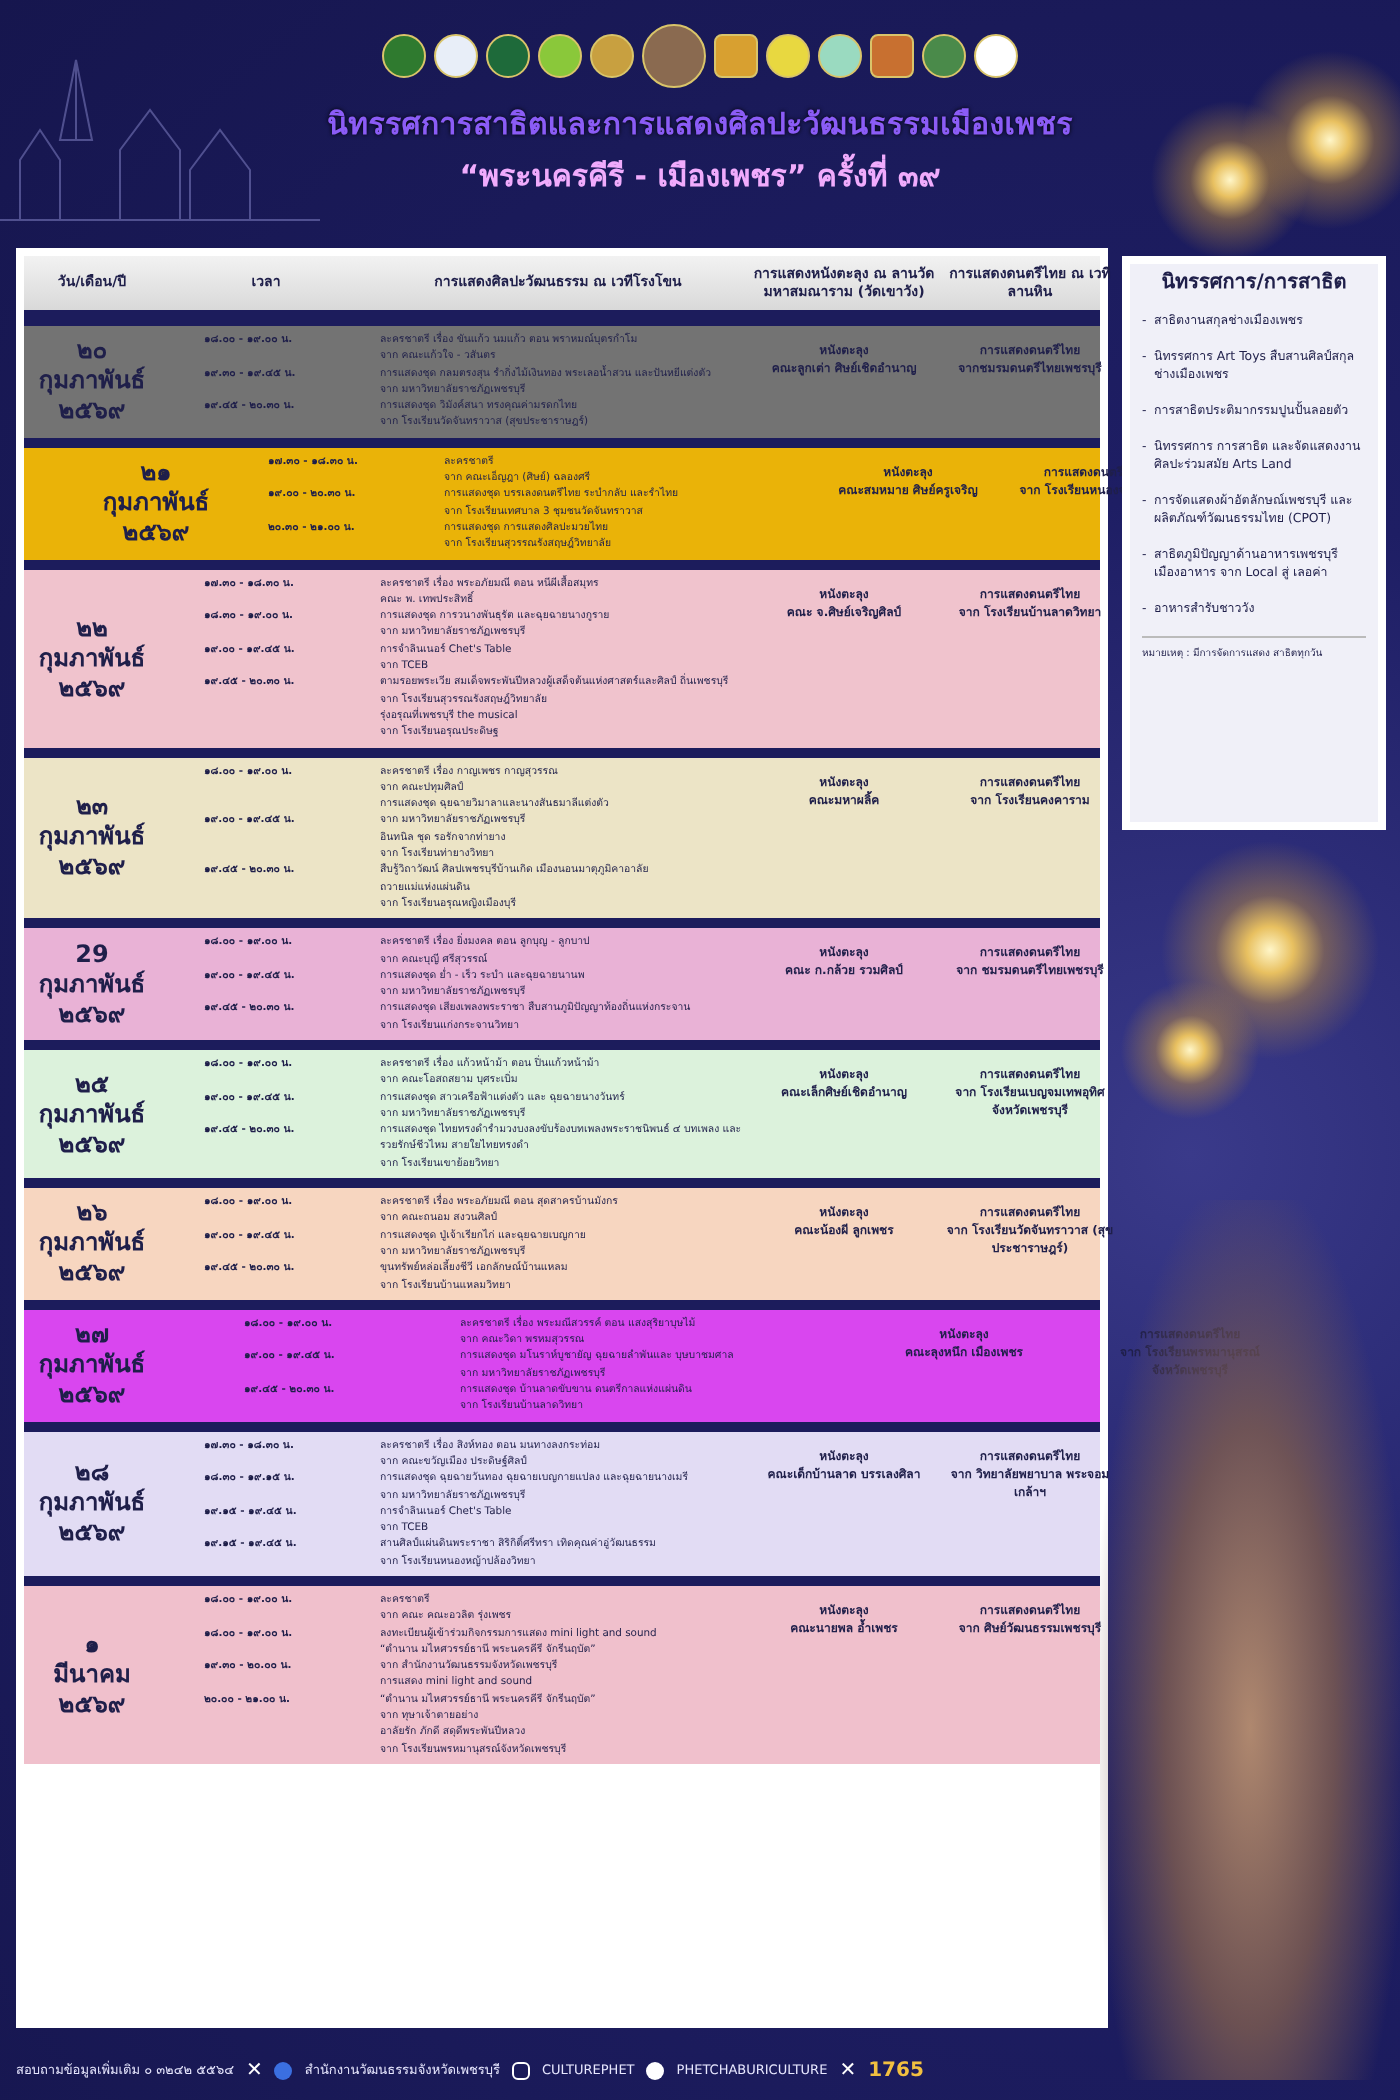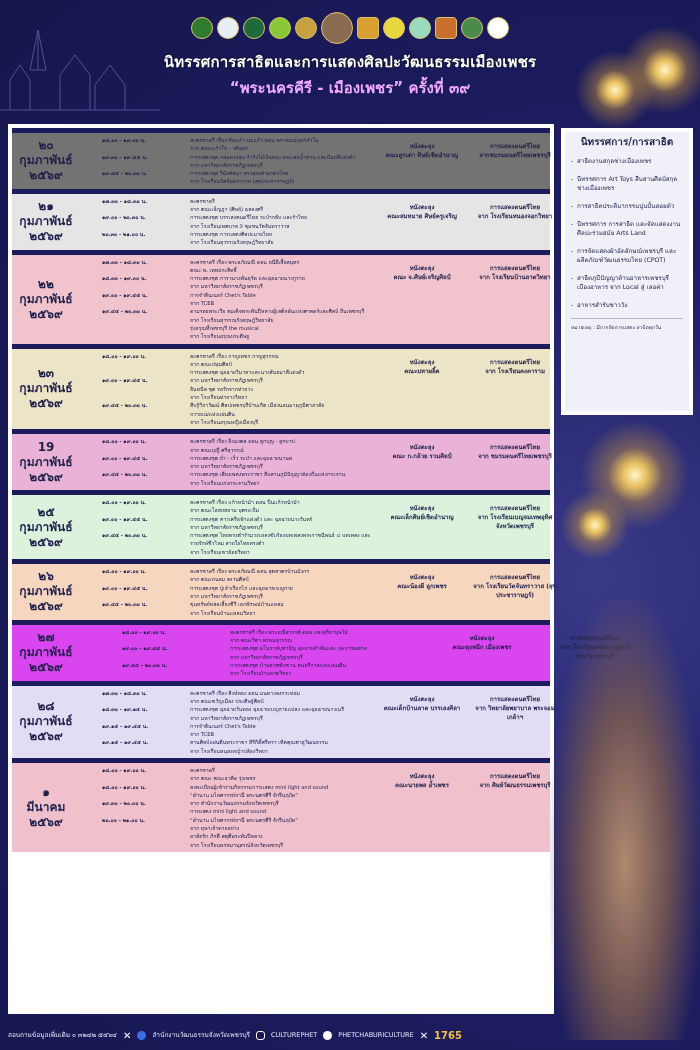--- a/index.html
+++ b/index.html
@@ -4,21 +4,21 @@
 <style>
 *{box-sizing:border-box;margin:0;padding:0}
 body{width:700px;height:1050px;overflow:hidden;background:#1c1c5c;font-family:"DejaVu Sans",sans-serif;color:#1f1f4a;position:relative}
 .bg{position:absolute;inset:0;background:radial-gradient(ellipse at 85% 55%,#3a3a8a 0%,#1e1e64 40%,#16164e 100%)}
 .firework{position:absolute;border-radius:50%;background:radial-gradient(circle,#fff6c8 0%,#e8c060 15%,rgba(200,150,60,.45) 35%,rgba(120,90,60,0) 70%)}
 .temple{position:absolute;left:0;top:10px;width:160px;height:110px;opacity:.5}
 .header{position:absolute;left:0;top:0;width:700px;height:125px;text-align:center}
 .logos{display:flex;justify-content:center;gap:4px;padding-top:10px;height:46px;align-items:center}
 .logo{width:22px;height:22px;border-radius:50%;border:1px solid #d9c46a}
 .logo.big{width:32px;height:32px}
-.title1{color:#ffffff;font-weight:bold;font-size:15px;margin-top:4px;letter-spacing:.2px;text-shadow:0 0 2px #000}
+.title1{color:#8b5cf6;font-weight:bold;font-size:15px;margin-top:4px;letter-spacing:.2px;text-shadow:0 0 2px #000}
 .title2{color:#f0abfc;font-weight:bold;font-size:15px;margin-top:2px}
 .title3{color:#f5e070;font-weight:bold;font-size:15px;margin-top:2px}
 .table{position:absolute;left:8px;top:124px;width:546px;height:890px;background:#fff;padding:4px}
 .thead{display:grid;grid-template-columns:68px 106px 186px 100px 86px;background:linear-gradient(#f2f2f2,#d9d9d9);height:30px;align-items:center;font-size:7px;font-weight:bold;text-align:center;color:#1f1f4a;border-bottom:3px solid #1c1c5c}
 .thead span{display:block;line-height:1.2}
 .row{display:grid;grid-template-columns:68px 106px 186px 100px 86px;border-top:5px solid #1c1c5c;font-size:5.2px;line-height:8.3px;padding:3px 0}
 .row:first-of-type{border-top:none}
 .date{display:flex;flex-direction:column;justify-content:center;align-items:center;font-size:12px;font-weight:bold;line-height:15px;color:#1f1f4a}
 .times{display:flex;flex-direction:column;padding-left:22px;font-size:5.2px;font-weight:bold}
 .time{display:block}
@@ -68,20 +68,27 @@
     <span class="logo" style="background:#9adac0"></span>
     <span class="logo" style="background:#c87030;border-radius:4px"></span>
     <span class="logo" style="background:#4a8a4a"></span>
     <span class="logo" style="background:#fff"></span>
   </div>
   <div class="title1">นิทรรศการสาธิตและการแสดงศิลปะวัฒนธรรมเมืองเพชร</div>
   <div class="title2">“พระนครคีรี - เมืองเพชร” ครั้งที่ ๓๙</div>
 </div>
 
 <div class="table">
+  <div class="thead">
+    <span>วัน/เดือน/ปี</span>
+    <span>เวลา</span>
+    <span>การแสดงศิลปะวัฒนธรรม ณ เวทีโรงโขน</span>
+    <span>การแสดงหนังตะลุง ณ ลานวัดมหาสมณาราม (วัดเขาวัง)</span>
+    <span>การแสดงดนตรีไทย ณ เวทีลานหิน</span>
+  </div>
   <div id="rows">
       <div class="row" style="background: #737373; border-top: 5px solid rgb(28, 28, 92);">
         <div class="date">
           <span>๒๐</span>
           <span>กุมภาพันธ์</span>
           <span>๒๕๖๙</span>
         </div>
         <div class="times">
           <span class="time" style="margin-bottom:8.3px;line-height:8.3px">๑๘.๐๐ - ๑๙.๐๐ น.</span>
           <span class="time" style="margin-bottom:8.3px;line-height:8.3px">๑๙.๓๐ - ๑๙.๔๕ น.</span>
@@ -97,21 +104,21 @@
         </div>
         <div class="puppet">
           <div>หนังตะลุง</div>
           <div>คณะลูกเต่า ศิษย์เชิดอำนาญ</div>
         </div>
         <div class="music">
           <div>การแสดงดนตรีไทย</div>
           <div>จากชมรมดนตรีไทยเพชรบุรี</div>
         </div>
       </div>
-      <div class="row" style="background: #e5e5e5; border-top: 5px solid rgb(28, 28, 92);">
+      <div class="row" style="background: #eab308; border-top: 5px solid rgb(28, 28, 92); padding-left: 32px;">
         <div class="date">
           <span>๒๑</span>
           <span>กุมภาพันธ์</span>
           <span>๒๕๖๙</span>
         </div>
         <div class="times">
           <span class="time" style="margin-bottom:8.3px;line-height:8.3px">๑๗.๓๐ - ๑๘.๓๐ น.</span>
           <span class="time" style="margin-bottom:8.3px;line-height:8.3px">๑๙.๐๐ - ๒๐.๓๐ น.</span>
           <span class="time" style="margin-bottom:8.3px;line-height:8.3px">๒๐.๓๐ - ๒๑.๐๐ น.</span>
         </div>
@@ -191,21 +198,21 @@
           <div>หนังตะลุง</div>
           <div>คณะมหาผลิ้ค</div>
         </div>
         <div class="music">
           <div>การแสดงดนตรีไทย</div>
           <div>จาก โรงเรียนคงคาราม</div>
         </div>
       </div>
       <div class="row" style="background: rgb(233, 178, 214); border-top: 5px solid rgb(28, 28, 92);">
         <div class="date">
-          <span>19</span>
+          <span>29</span>
           <span>กุมภาพันธ์</span>
           <span>๒๕๖๙</span>
         </div>
         <div class="times">
           <span class="time" style="margin-bottom:8.3px;line-height:8.3px">๑๘.๐๐ - ๑๙.๐๐ น.</span>
           <span class="time" style="margin-bottom:8.3px;line-height:8.3px">๑๙.๐๐ - ๑๙.๔๕ น.</span>
           <span class="time" style="margin-bottom:8.3px;line-height:8.3px">๑๙.๔๕ - ๒๐.๓๐ น.</span>
         </div>
         <div class="acts">
           <span class="act">ละครชาตรี เรื่อง ยิ่งมงคล ตอน ลูกบุญ - ลูกบาป</span>

